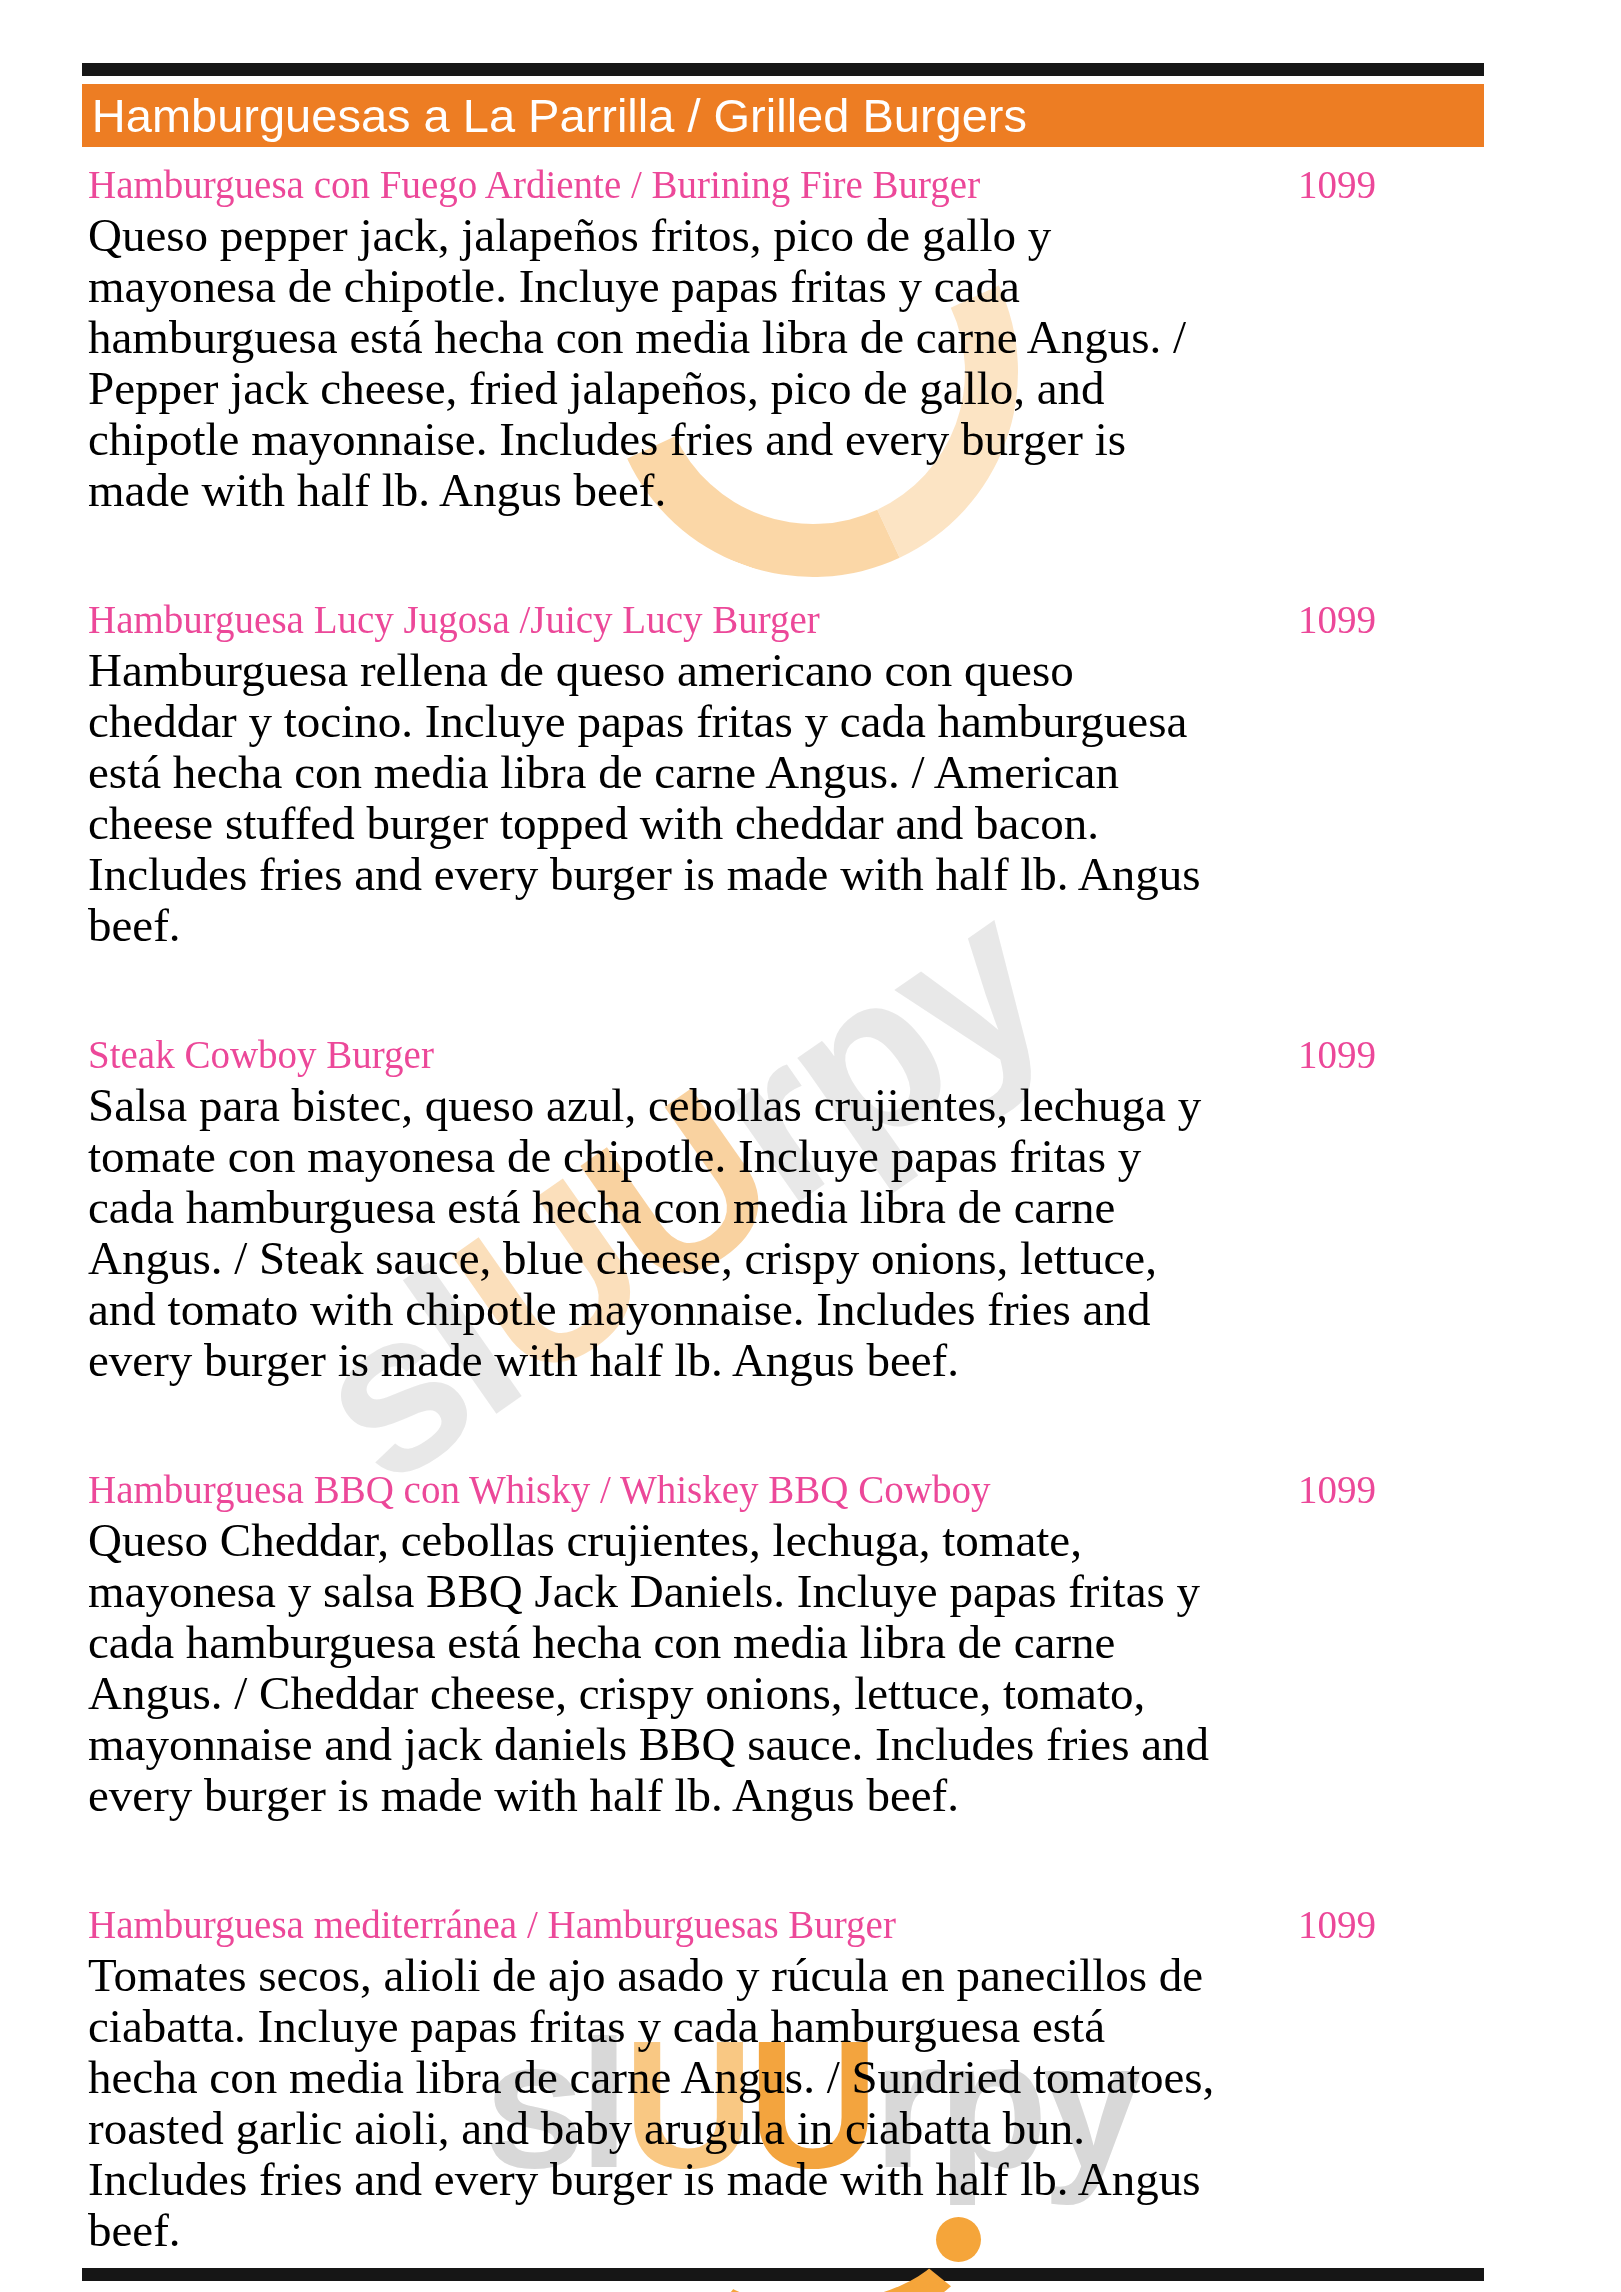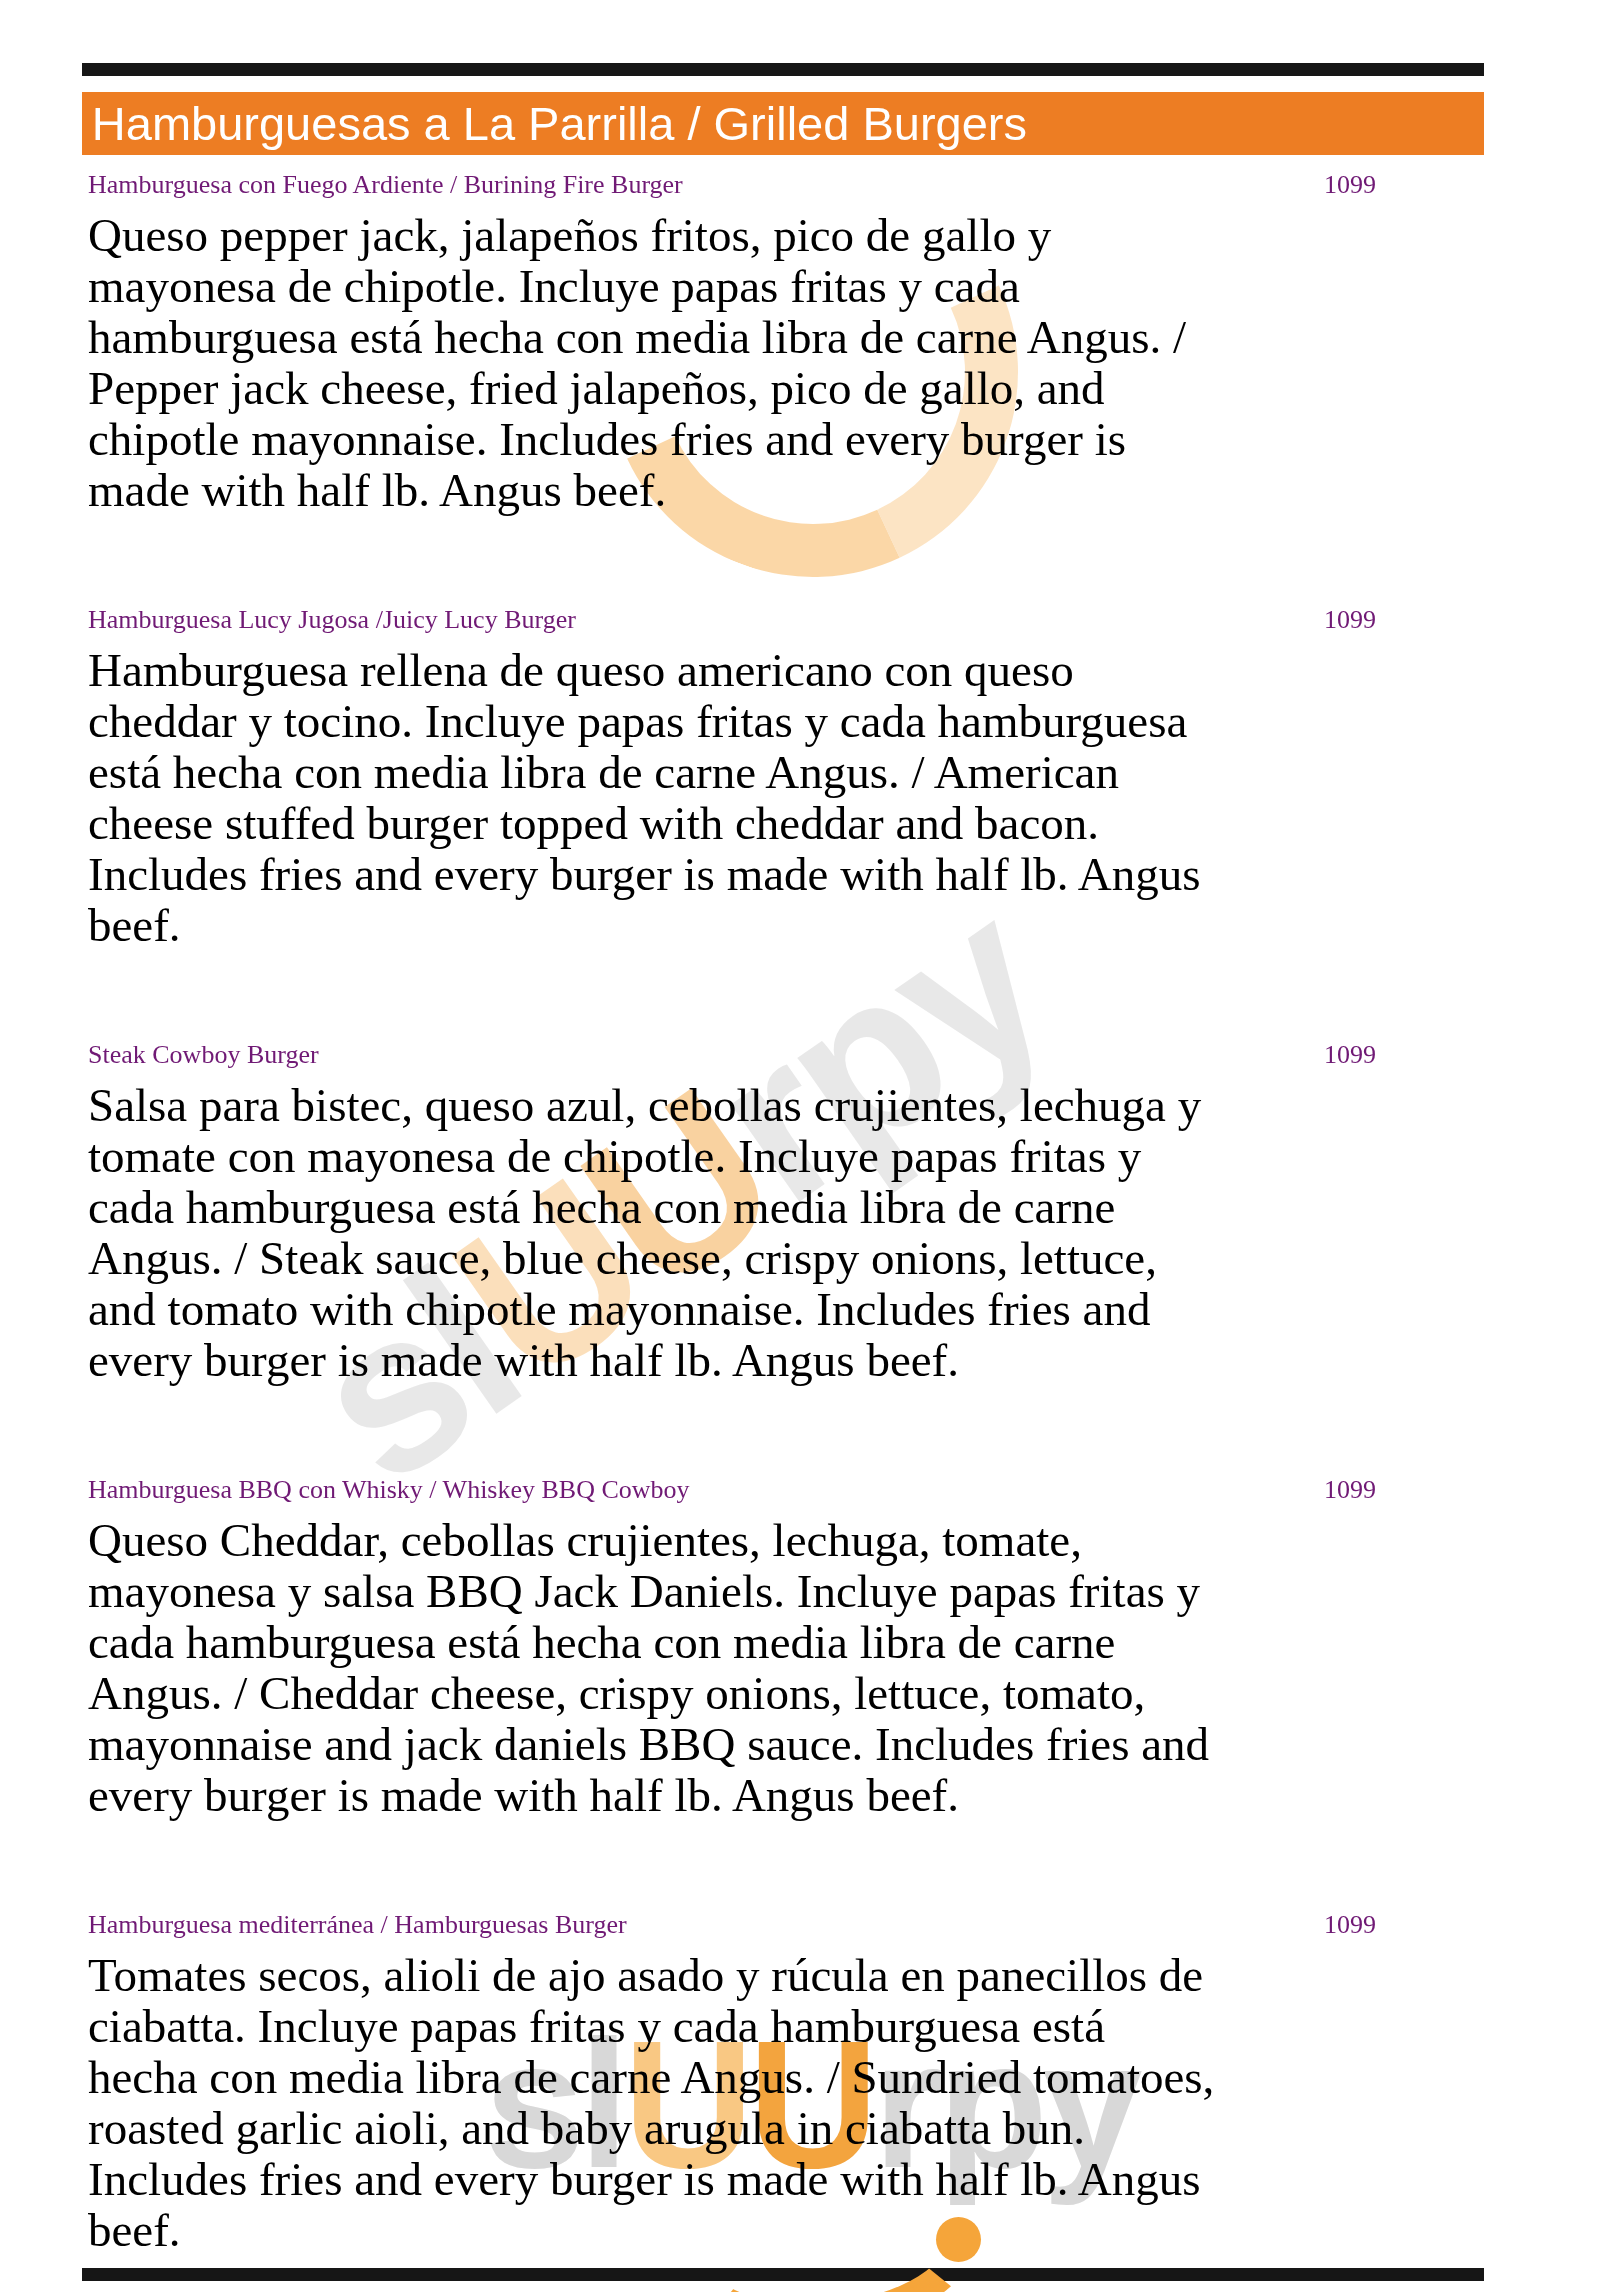--- a/index.html
+++ b/index.html
@@ -14,21 +14,21 @@
 
   
   .top-bar {
     position: absolute;
     left: 82px; top: 63px;
     width: 1402px; height: 12.7px;
     background: #161616;
   }
   .banner {
     position: absolute;
-    left: 82px; top: 92px;
+    left: 82px; top: 84px;
     width: 1402px; height: 63px;
     background: #ED7D23;
     color: #ffffff;
     font-family: "Liberation Sans", sans-serif;
     font-size: 47px;
     line-height: 63px;
     padding-left: 9.8px;
     box-sizing: border-box;
     white-space: nowrap;
     z-index: 2;
@@ -45,23 +45,23 @@
     position: absolute;
     left: 88px; top: 159px;
     width: 1290px;
     z-index: 2;
   }
   .item { margin-bottom: 78px; }
   .item-head {
     display: flex;
     justify-content: space-between;
     align-items: baseline;
-    font-size: 26px;
+    font-size: 39px;
     line-height: 51px;
-    color: #701a75;
+    color: #ec4899;
   }
   .item-name { white-space: nowrap; }
   .item-price { padding-right: 2px; }
   .item-desc {
     width: 1132px;
     font-size: 47px;
     line-height: 51px;
     color: #000000;
   }
 

